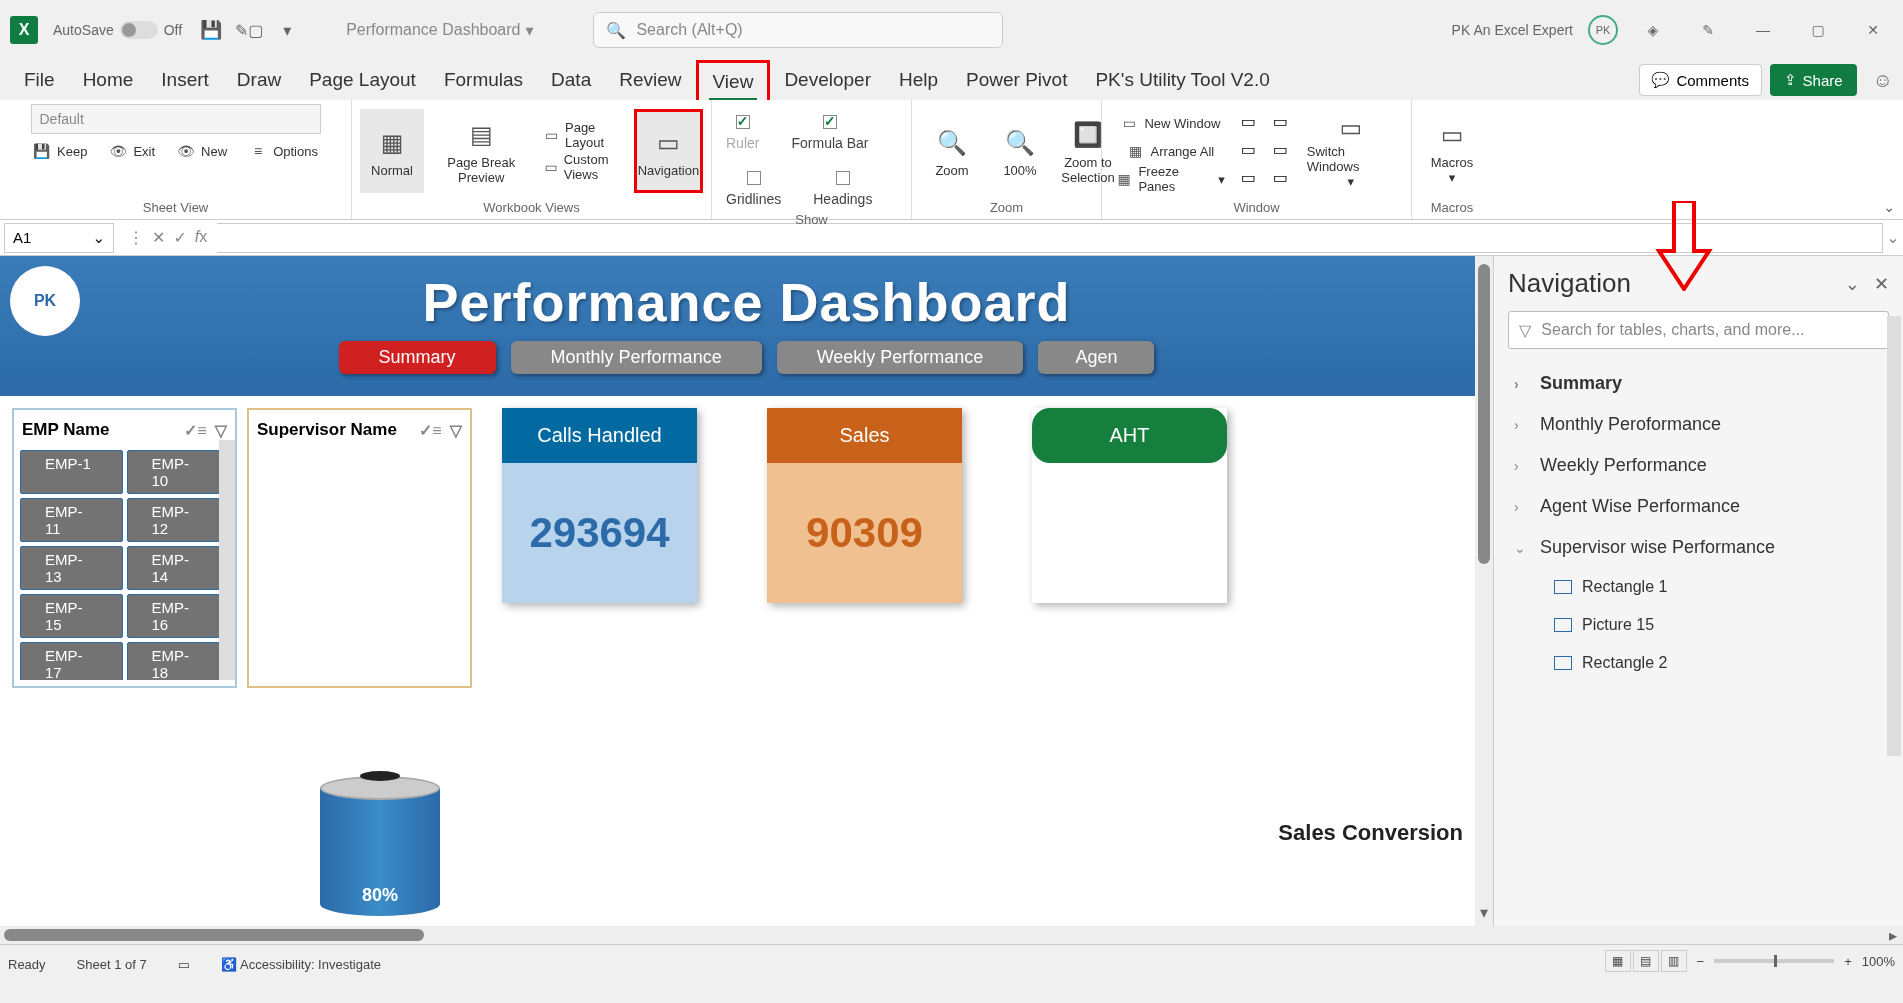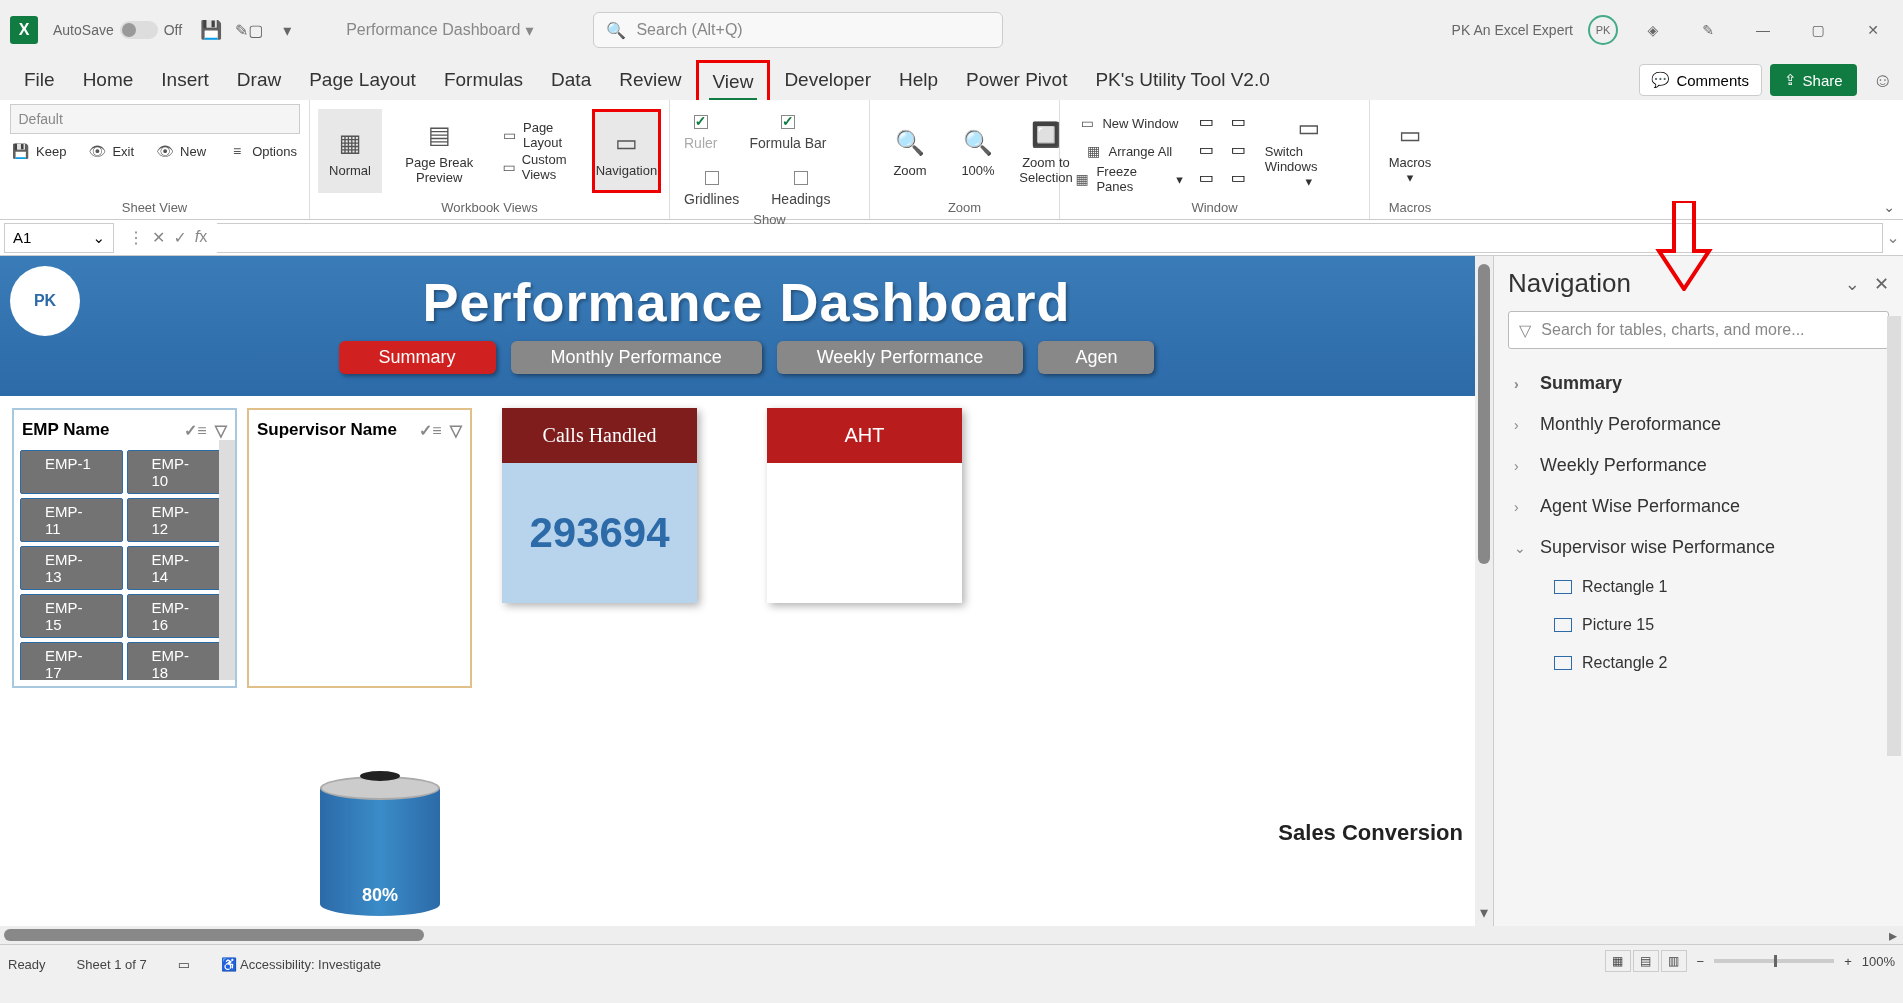--- a/index.html
+++ b/index.html
@@ -70,25 +70,25 @@
 .slicer { width: 225px; border: 2px solid #a8c8e0; background: #fff; padding: 6px; }
 .slicer-header { display: flex; align-items: center; justify-content: space-between; font-weight: bold; font-size: 17px; padding: 4px 2px; }
 .slicer-icons { display: flex; gap: 8px; color: #888; font-size: 16px; }
 .slicer-items { display: grid; grid-template-columns: 1fr 1fr; gap: 4px; margin-top: 6px; max-height: 230px; overflow: hidden; position: relative; }
 .slicer-item { background: #737373; color: #fff; padding: 4px 24px; font-size: 15px; border-radius: 2px; border: 1px solid #2c6aa8; }
 .slicer-scroll { position: absolute; right: 0; top: 30px; bottom: 6px; width: 16px; background: #ddd; }
 .cards { display: flex; gap: 70px; }
 .card { width: 195px; height: 195px; box-shadow: 3px 3px 8px rgba(0,0,0,0.3); display: flex; flex-direction: column; }
 .card-head { height: 55px; display: flex; align-items: center; justify-content: center; font-size: 20px; font-weight: 500; color: #fff; }
 .card-body { flex: 1; display: flex; align-items: center; justify-content: center; font-size: 42px; font-weight: bold; }
-.card.blue .card-head { background: #7f1d1d; font-family: Liberation Serif, serif; }
+.card.blue .card-head { background: #0369a1; }
 .card.blue .card-body { background: #b8d4ec; color: #2c6aa8; }
 .card.orange .card-head { background: #c8611a; }
 .card.orange .card-body { background: #f0c090; color: #c8611a; }
-.card.green .card-head { background: #b91c1c; }
+.card.green .card-head { background: #15803d; border-radius: 18px; }
 .card.green .card-body { background: #c0dcb0; color: #4a8030; }
 .cylinder-area { position: absolute; bottom: 10px; left: 320px; }
 .cylinder { width: 120px; height: 140px; position: relative; }
 .cyl-top { width: 120px; height: 24px; background: #ccc; border-radius: 50%; border: 2px solid #aaa; position: absolute; top: 0; }
 .cyl-cap { width: 40px; height: 10px; background: #222; border-radius: 50%; position: absolute; top: -5px; left: 40px; }
 .cyl-body { position: absolute; top: 12px; width: 120px; height: 128px; background: linear-gradient(90deg,#2c6aa8,#3a8cc8,#2c6aa8); border-radius: 0 0 60px 60px / 0 0 12px 12px; }
 .cyl-label { position: absolute; bottom: 10px; width: 100%; text-align: center; color: #fff; font-size: 18px; font-weight: bold; }
 .sales-conv { position: absolute; right: 30px; bottom: 80px; font-size: 22px; font-weight: bold; color: #222; }
 .ws-scroll-v { position: absolute; right: 0; top: 0; width: 18px; height: 100%; background: #eee; }
 .ws-scroll-v-thumb { width: 12px; margin: 2px auto; background: #888; border-radius: 6px; }
@@ -168,21 +168,21 @@
   <div class="menu-tab">Power Pivot</div>
   <div class="menu-tab">PK's Utility Tool V2.0</div>
   <div class="menubar-right">
     <button class="comments-btn">💬 <span>Comments</span></button>
     <button class="share-btn">⇪ <span>Share</span></button>
     <span class="smiley">☺</span>
   </div>
 </div>
 
 <div class="ribbon">
-  <div class="ribbon-group" style="width:310px">
+  <div class="ribbon-group" style="width:352px">
     <div class="ribbon-group-content sheet-view-col">
       <input class="sheet-view-select" value="Default" style="">
       <div class="sheet-view-row">
         <div class="ribbon-btn small">
             <span class="icon-box">💾</span>
             <span>Keep</span>
           </div>
         <div class="ribbon-btn small">
             <span class="icon-box">👁</span>
             <span>Exit</span>
@@ -375,20 +375,24 @@
               </div>
           </div>
         </div>
       </div>
       <div>
         <div class="cards">
           <div class="card blue">
             <div class="card-head">Calls Handled</div>
             <div class="card-body">293694</div>
           </div>
+          <div class="card orange">
+            <div class="card-head">Sales</div>
+            <div class="card-body">90309</div>
+          </div>
           <div class="card green">
             <div class="card-head">AHT</div>
           </div>
         </div>
       </div>
     </div>
     <div class="cylinder-area">
       <div class="cylinder">
         <div class="cyl-body"></div>
         <div class="cyl-top"></div>

